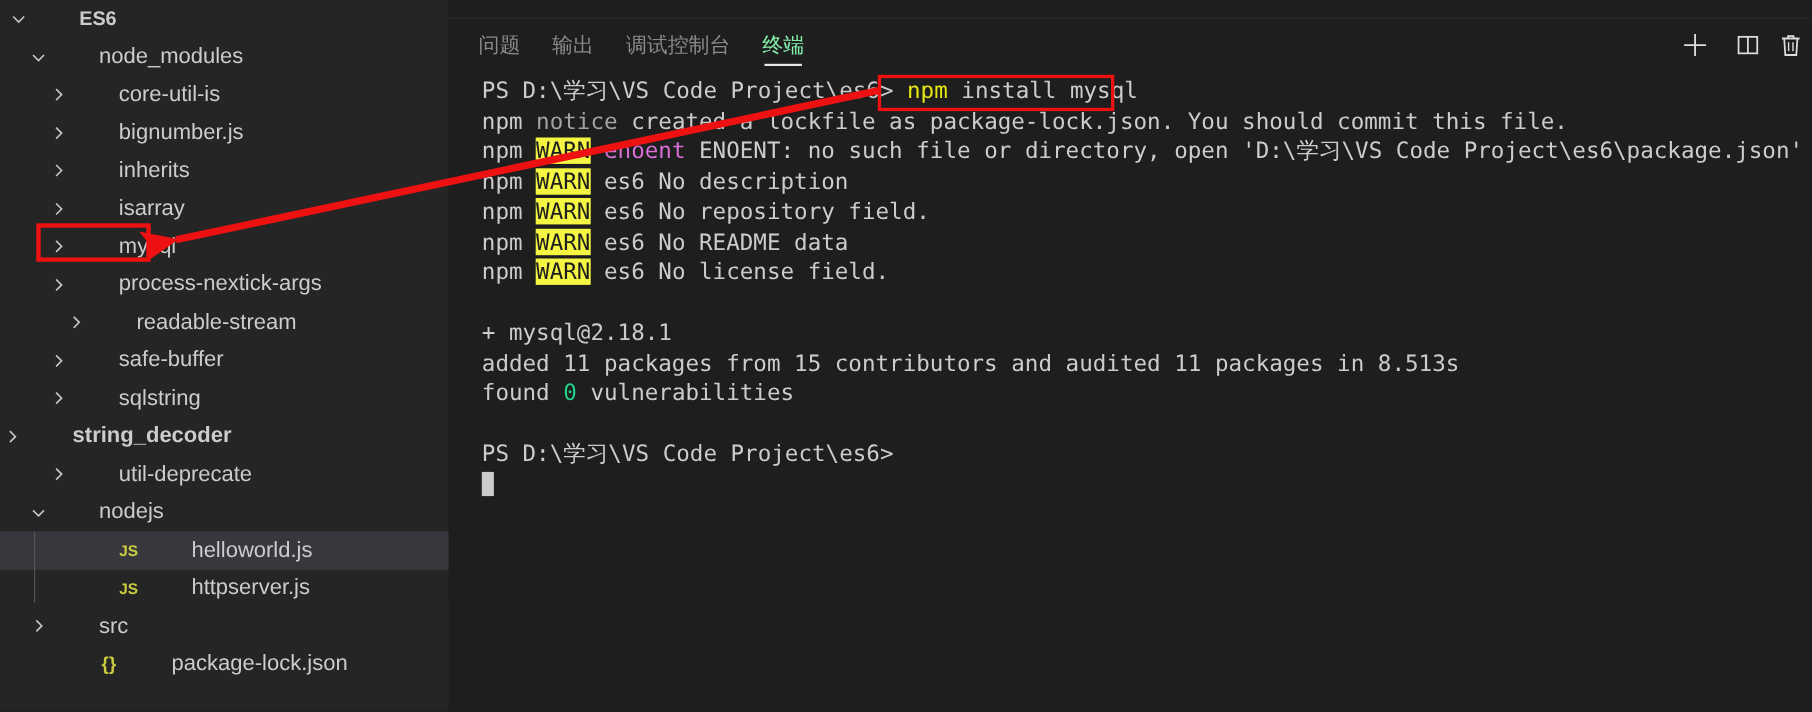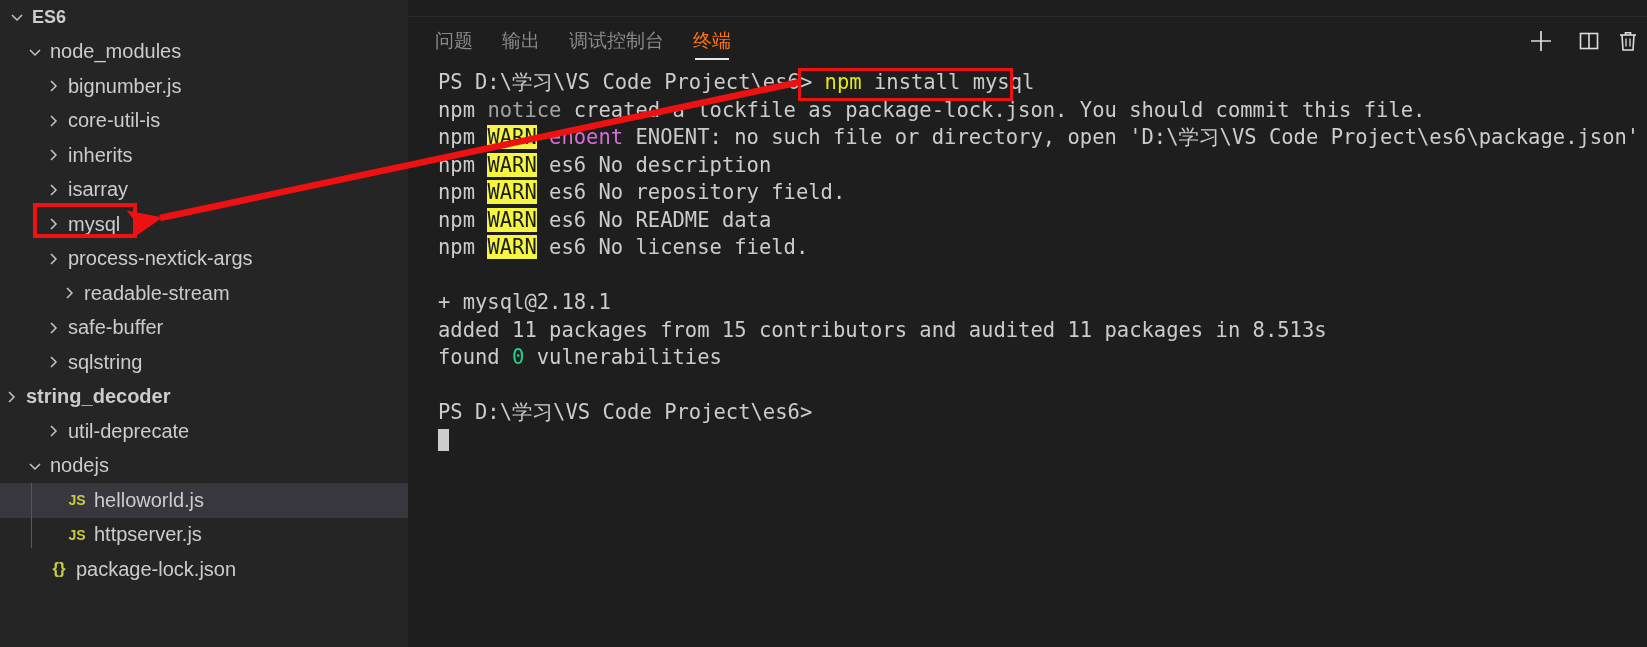--- a/index.html
+++ b/index.html
@@ -26,20 +26,21 @@
     flex: 0 0 408px;
   }
   .tree-row {
     height: 34.5px;
     display: flex;
     align-items: center;
     color: #cccccc;
     font-size: 20px;
     white-space: nowrap;
     position: relative;
+    gap: 40px;
   }
   .tree-row.selected {
     background: #37373d;
   }
   .tree-row .twisty {
     width: 22px;
     flex: 0 0 22px;
     display: flex;
     align-items: center;
     justify-content: center;
@@ -111,21 +112,21 @@
   }
   .panel-tab {
     font-size: 19px;
     color: #8a8a8a;
     height: 48px;
     display: flex;
     align-items: center;
     position: relative;
     font-family: "DejaVu Sans", sans-serif;
   }
-  .panel-tab.active { color: #f97316; }
+  .panel-tab.active { color: #86efac; }
   .panel-tab.active::after {
     content: "";
     position: absolute;
     left: 2px; right: 2px; bottom: 5px;
     height: 2px;
     background: #e7e7e7;
   }
 
   .panel-actions {
     position: absolute;
@@ -231,29 +232,29 @@
             </svg>
           </span>
           <span class="label">node_modules</span>
         </div>
         <div class="tree-row" style="padding-left: 42px;">
           <span class="twisty">
             <svg width="16" height="16" viewBox="0 0 16 16">
               <path d="M6 3 L11 8 L6 13" stroke="#c5c5c5" stroke-width="1.5" fill="none"></path>
             </svg>
           </span>
+          <span class="label">core-util-is</span>
+        </div>
+        <div class="tree-row" style="padding-left: 42px;">
+          <span class="twisty">
+            <svg width="16" height="16" viewBox="0 0 16 16">
+              <path d="M6 3 L11 8 L6 13" stroke="#c5c5c5" stroke-width="1.5" fill="none"></path>
+            </svg>
+          </span>
           <span class="label">bignumber.js</span>
-        </div>
-        <div class="tree-row" style="padding-left: 42px;">
-          <span class="twisty">
-            <svg width="16" height="16" viewBox="0 0 16 16">
-              <path d="M6 3 L11 8 L6 13" stroke="#c5c5c5" stroke-width="1.5" fill="none"></path>
-            </svg>
-          </span>
-          <span class="label">core-util-is</span>
         </div>
         <div class="tree-row" style="padding-left: 42px;">
           <span class="twisty">
             <svg width="16" height="16" viewBox="0 0 16 16">
               <path d="M6 3 L11 8 L6 13" stroke="#c5c5c5" stroke-width="1.5" fill="none"></path>
             </svg>
           </span>
           <span class="label">inherits</span>
         </div>
         <div class="tree-row" style="padding-left: 42px;">
@@ -330,20 +331,28 @@
         </div>
         <div class="tree-row selected" style="padding-left: 42px;">
           <span class="twisty"></span>
           <span class="ficon js">JS</span>
           <span class="label">helloworld.js</span>
         </div>
         <div class="tree-row" style="padding-left: 42px;">
           <span class="twisty"></span>
           <span class="ficon js">JS</span>
           <span class="label">httpserver.js</span>
+        </div>
+        <div class="tree-row" style="padding-left: 24px;">
+          <span class="twisty">
+            <svg width="16" height="16" viewBox="0 0 16 16">
+              <path d="M6 3 L11 8 L6 13" stroke="#c5c5c5" stroke-width="1.5" fill="none"></path>
+            </svg>
+          </span>
+          <span class="label">src</span>
         </div>
         <div class="tree-row" style="padding-left: 24px;">
           <span class="twisty"></span>
           <span class="ficon json">{}</span>
           <span class="label">package-lock.json</span>
         </div>
       </div>
   <div class="indent-guide" style="left: 31px; top: 483px; height: 65px;"></div>
     </div>
 

